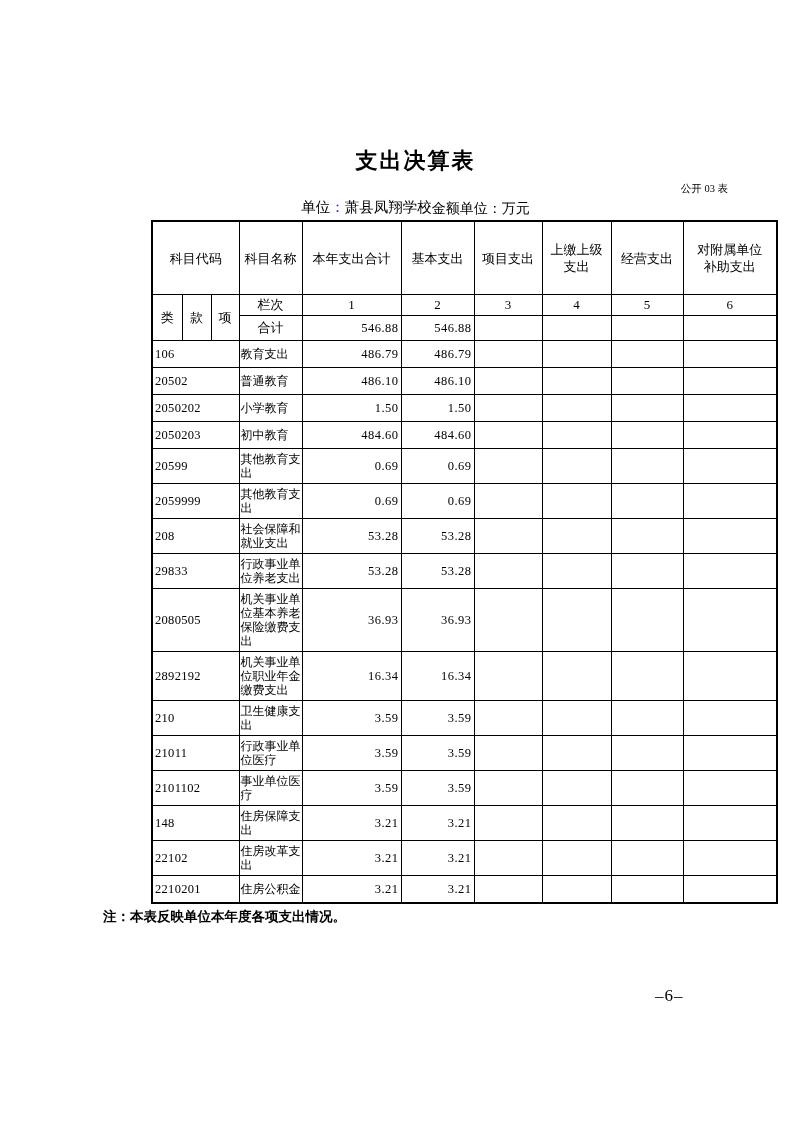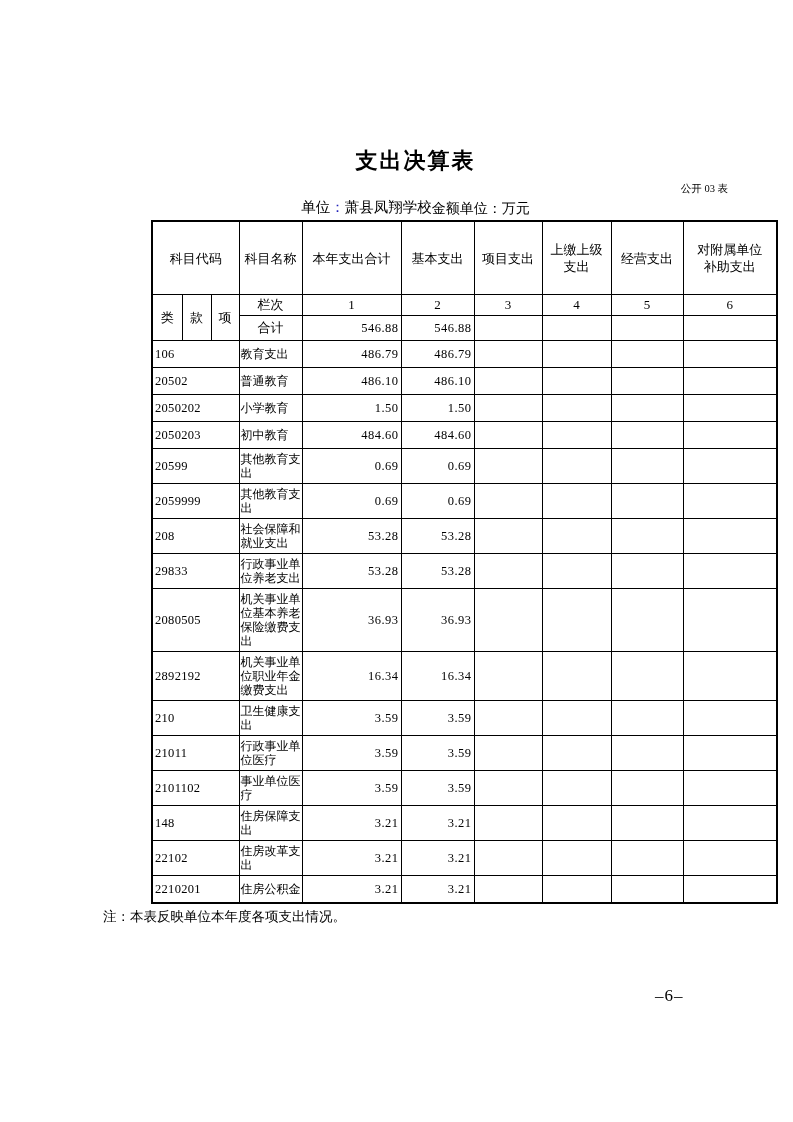--- a/index.html
+++ b/index.html
@@ -60,21 +60,21 @@
   td.name {
     font-size: 12px; text-align: left; vertical-align: middle;
     line-height: 14px; padding: 3px 0 3px 1px;
     word-break: break-all;
   }
   td.num, tr.h3 td.num {
     font-size: 12.5px; text-align: right; vertical-align: middle;
     padding: 2px 2px 2px 0; letter-spacing: 0.5px;
   }
   tbody tr td { height: 20px; }
-  .note { margin-top: 4px; font-size: 13.5px; line-height: 17px; }
+  .note { margin-top: 4px; font-size: 13.5px; line-height: 17px; font-weight: bold; }
   .pageno {
     position: absolute;
     top: 986px; left: 655px;
     font-size: 17px; letter-spacing: 1px;
   }
 </style>
 </head>
 <body>
 
 <div class="page">

